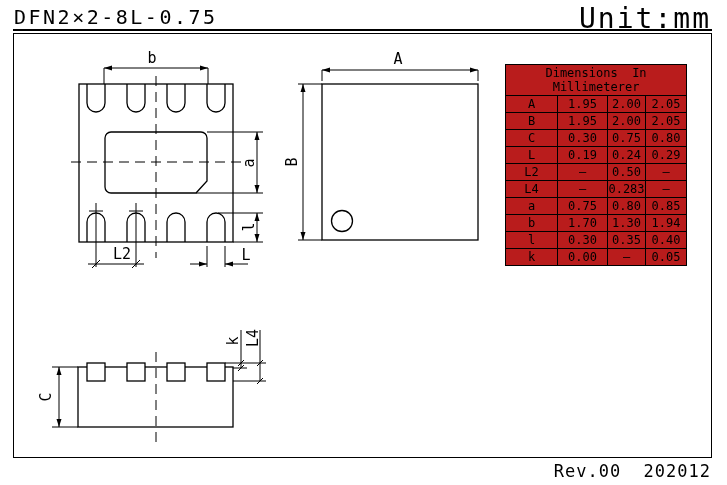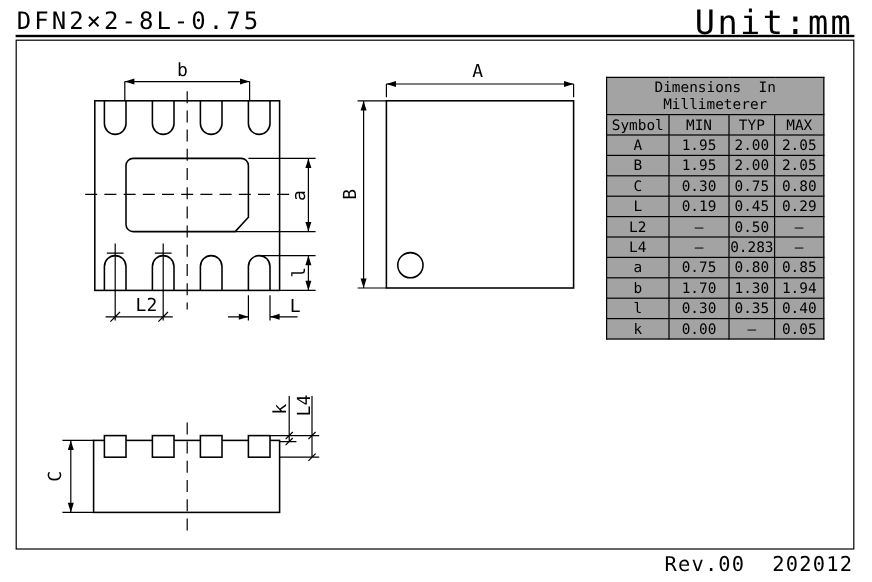--- a/index.html
+++ b/index.html
@@ -34,21 +34,21 @@
   svg .dash{ fill:none; stroke:#000; stroke-width:1; stroke-dasharray:10 6; }
   svg .arr { fill:#000; stroke:none; }
   svg .padfill { fill:#ffffff; stroke:#000; stroke-width:1.3; }
   svg text.lbl {
     font-family:"DejaVu Sans Mono","Liberation Mono",monospace;
     font-size:15px; fill:#000; stroke:none;
   }
   .dims-table {
     position:absolute; left:505px; top:64px; width:181px;
     border-collapse:collapse; table-layout:fixed; text-align:center;
-    font-size:12px; line-height:1.2; background:#a3a3a3;
+    font-size:12px; line-height:1.2; background:#b91c1c;
   }
   .dims-table th, .dims-table td {
     border:1.5px solid #000; padding:0; height:16px; font-weight:normal;
     overflow:hidden;
   }
   .dims-table th.tbl-title { height:30px; }
   .dims-table th.tbl-title div { white-space:pre; }
 </style>
 </head>
 <body>
@@ -142,26 +142,20 @@
         <col style="width:38px">
         <col style="width:41px">
       </colgroup>
     <thead>
       <tr>
         <th colspan="4" class="tbl-title">
           <div>Dimensions  In</div>
           <div>Millimeterer</div>
         </th>
       </tr>
-      <tr>
-        <th>Symbol</th>
-        <th>MIN</th>
-        <th>TYP</th>
-        <th>MAX</th>
-      </tr>
     </thead>
     <tbody>
         <tr>
           <td>A</td>
           <td>1.95</td>
           <td>2.00</td>
           <td>2.05</td>
         </tr>
         <tr>
           <td>B</td>
@@ -171,21 +165,21 @@
         </tr>
         <tr>
           <td>C</td>
           <td>0.30</td>
           <td>0.75</td>
           <td>0.80</td>
         </tr>
         <tr>
           <td>L</td>
           <td>0.19</td>
-          <td>0.45</td>
+          <td>0.24</td>
           <td>0.29</td>
         </tr>
         <tr>
           <td>L2</td>
           <td>–</td>
           <td>0.50</td>
           <td>–</td>
         </tr>
         <tr>
           <td>L4</td>

